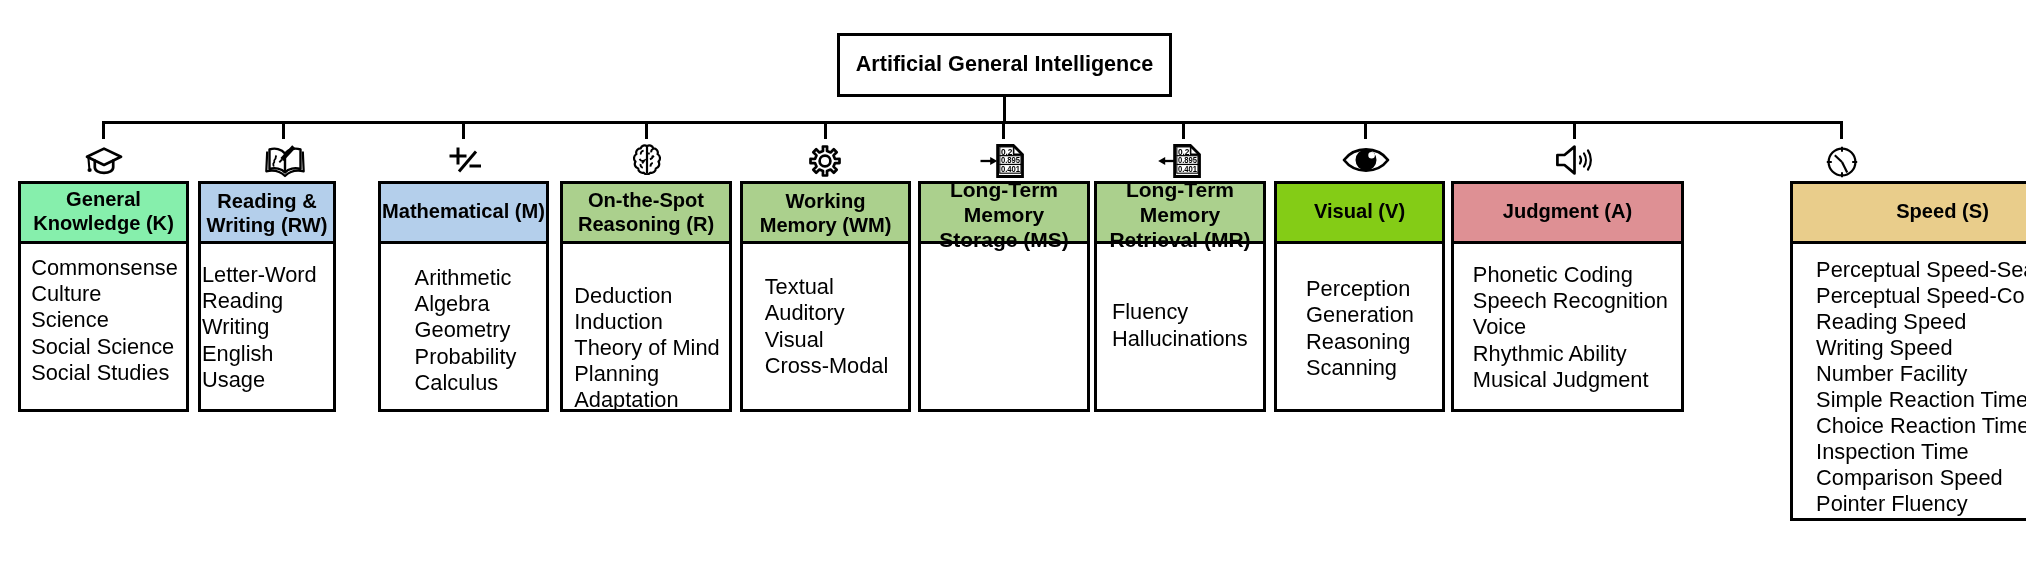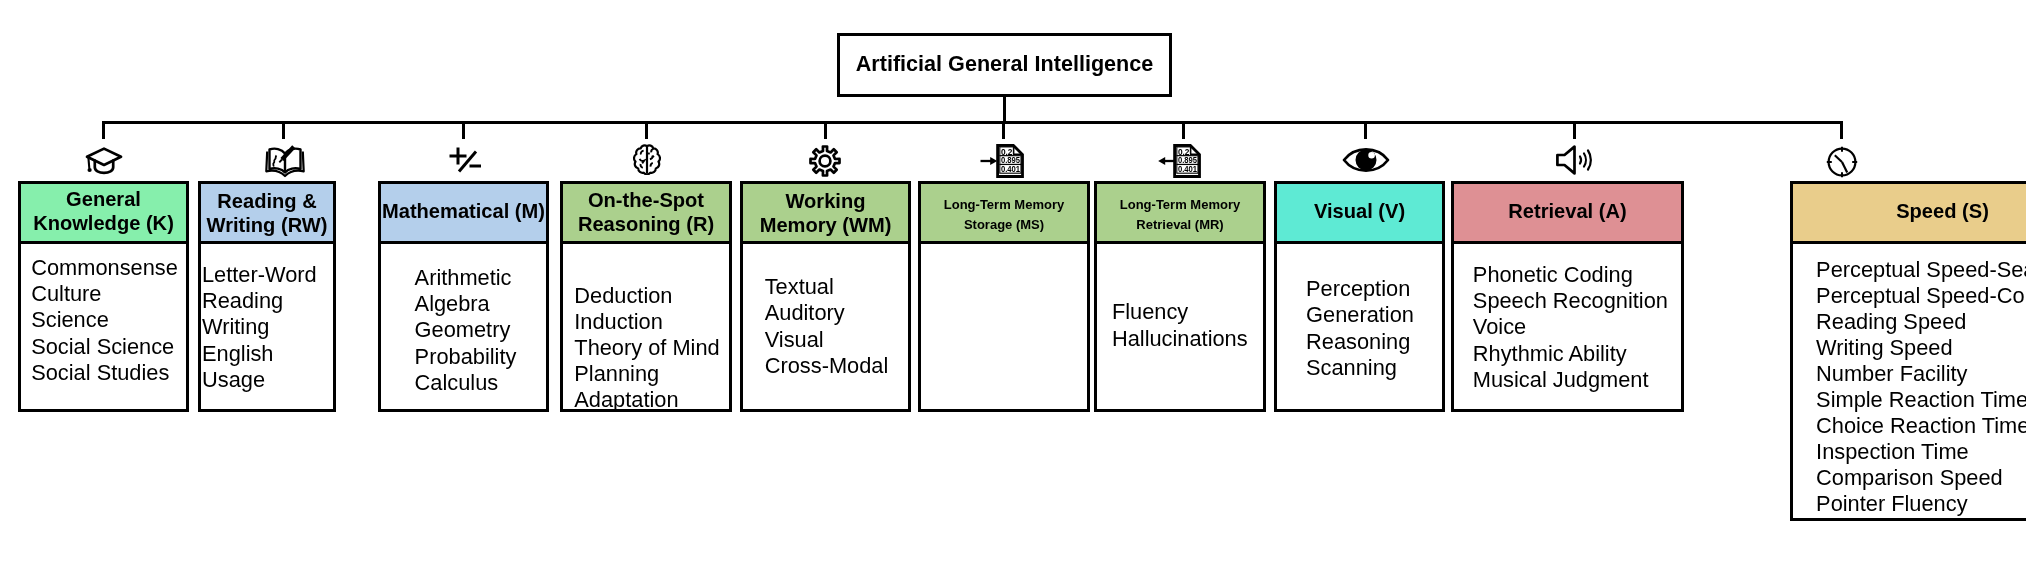--- a/index.html
+++ b/index.html
@@ -1,19 +1,19 @@
 <!DOCTYPE html>
 <html><head><meta charset="utf-8"><style>
 *{margin:0;padding:0;box-sizing:border-box}
 html,body{width:2026px;height:566px;background:#fff;font-family:"Liberation Sans",sans-serif;position:relative;overflow:hidden;-webkit-font-smoothing:antialiased}
 .abs{position:absolute}
 .ln{position:absolute;background:#000}
 .col{position:absolute;top:181px;border:3px solid #000;background:#fff}
 .hdr{border-bottom:3px solid #000;height:60px;display:flex;align-items:center;justify-content:center;text-align:center;font-weight:bold;font-size:20.1px;line-height:24px}
-.hdr.sm{font-size:13px;line-height:20px}
+.hdr.sm{font-size:21px;line-height:25px}
 .bod{display:flex;align-items:center;justify-content:center;font-size:21.8px;line-height:26.1px}
 .bod>div{text-align:left}
 </style></head><body>
 <div class="abs" style="left:837px;top:33px;width:335px;height:64px;border:3px solid #000;display:flex;align-items:center;justify-content:center;font-weight:bold;font-size:21.6px;padding-bottom:2px">Artificial General Intelligence</div>
 <div class="ln" style="left:1003px;top:97px;width:3px;height:27px"></div>
 <div class="ln" style="left:101.5px;top:121px;width:1741px;height:3px"></div>
 <div class="ln" style="left:101.5px;top:124px;width:3px;height:15px"></div>
 <div class="ln" style="left:281.5px;top:124px;width:3px;height:15px"></div>
 <div class="ln" style="left:461.5px;top:124px;width:3px;height:15px"></div>
 <div class="ln" style="left:644.5px;top:124px;width:3px;height:15px"></div>
@@ -148,30 +148,30 @@
 </div>
 <div class="col" style="left:1094px;width:172px;height:231px">
 <div class="hdr sm" style="background:#abd08d;--x:0">
       <div style="transform:translate(0px,2px)">Long-Term Memory<br>Retrieval (MR)</div>
     </div>
 <div class="bod" style="height:165px">
       <div style="transform:translate(-0.2px,-1px)">Fluency<br>Hallucinations</div>
     </div>
 </div>
 <div class="col" style="left:1274px;width:171px;height:231px">
-<div class="hdr" style="background:#5eead4;--x:0">
+<div class="hdr" style="background:#84cc16;--x:0">
       <div style="transform:translate(0px,-2px)">Visual (V)</div>
     </div>
 <div class="bod" style="height:165px">
       <div style="transform:translate(0.5px,1.5px)">Perception<br>Generation<br>Reasoning<br>Scanning</div>
     </div>
 </div>
 <div class="col" style="left:1451px;width:233px;height:231px">
 <div class="hdr" style="background:#de9094;--x:0">
-      <div style="transform:translate(0px,-2px)">Retrieval (A)</div>
+      <div style="transform:translate(0px,-2px)">Judgment (A)</div>
     </div>
 <div class="bod" style="height:165px">
       <div style="transform:translate(2.9px,1px)">Phonetic Coding<br>Speech Recognition<br>Voice<br>Rhythmic Ability<br>Musical Judgment</div>
     </div>
 </div>
 <div class="col" style="left:1790px;width:305px;height:340px">
 <div class="hdr" style="background:#e9cd8b;--x:0">
       <div style="transform:translate(0px,-2px)">Speed (S)</div>
     </div>
 <div class="bod" style="height:274px">

